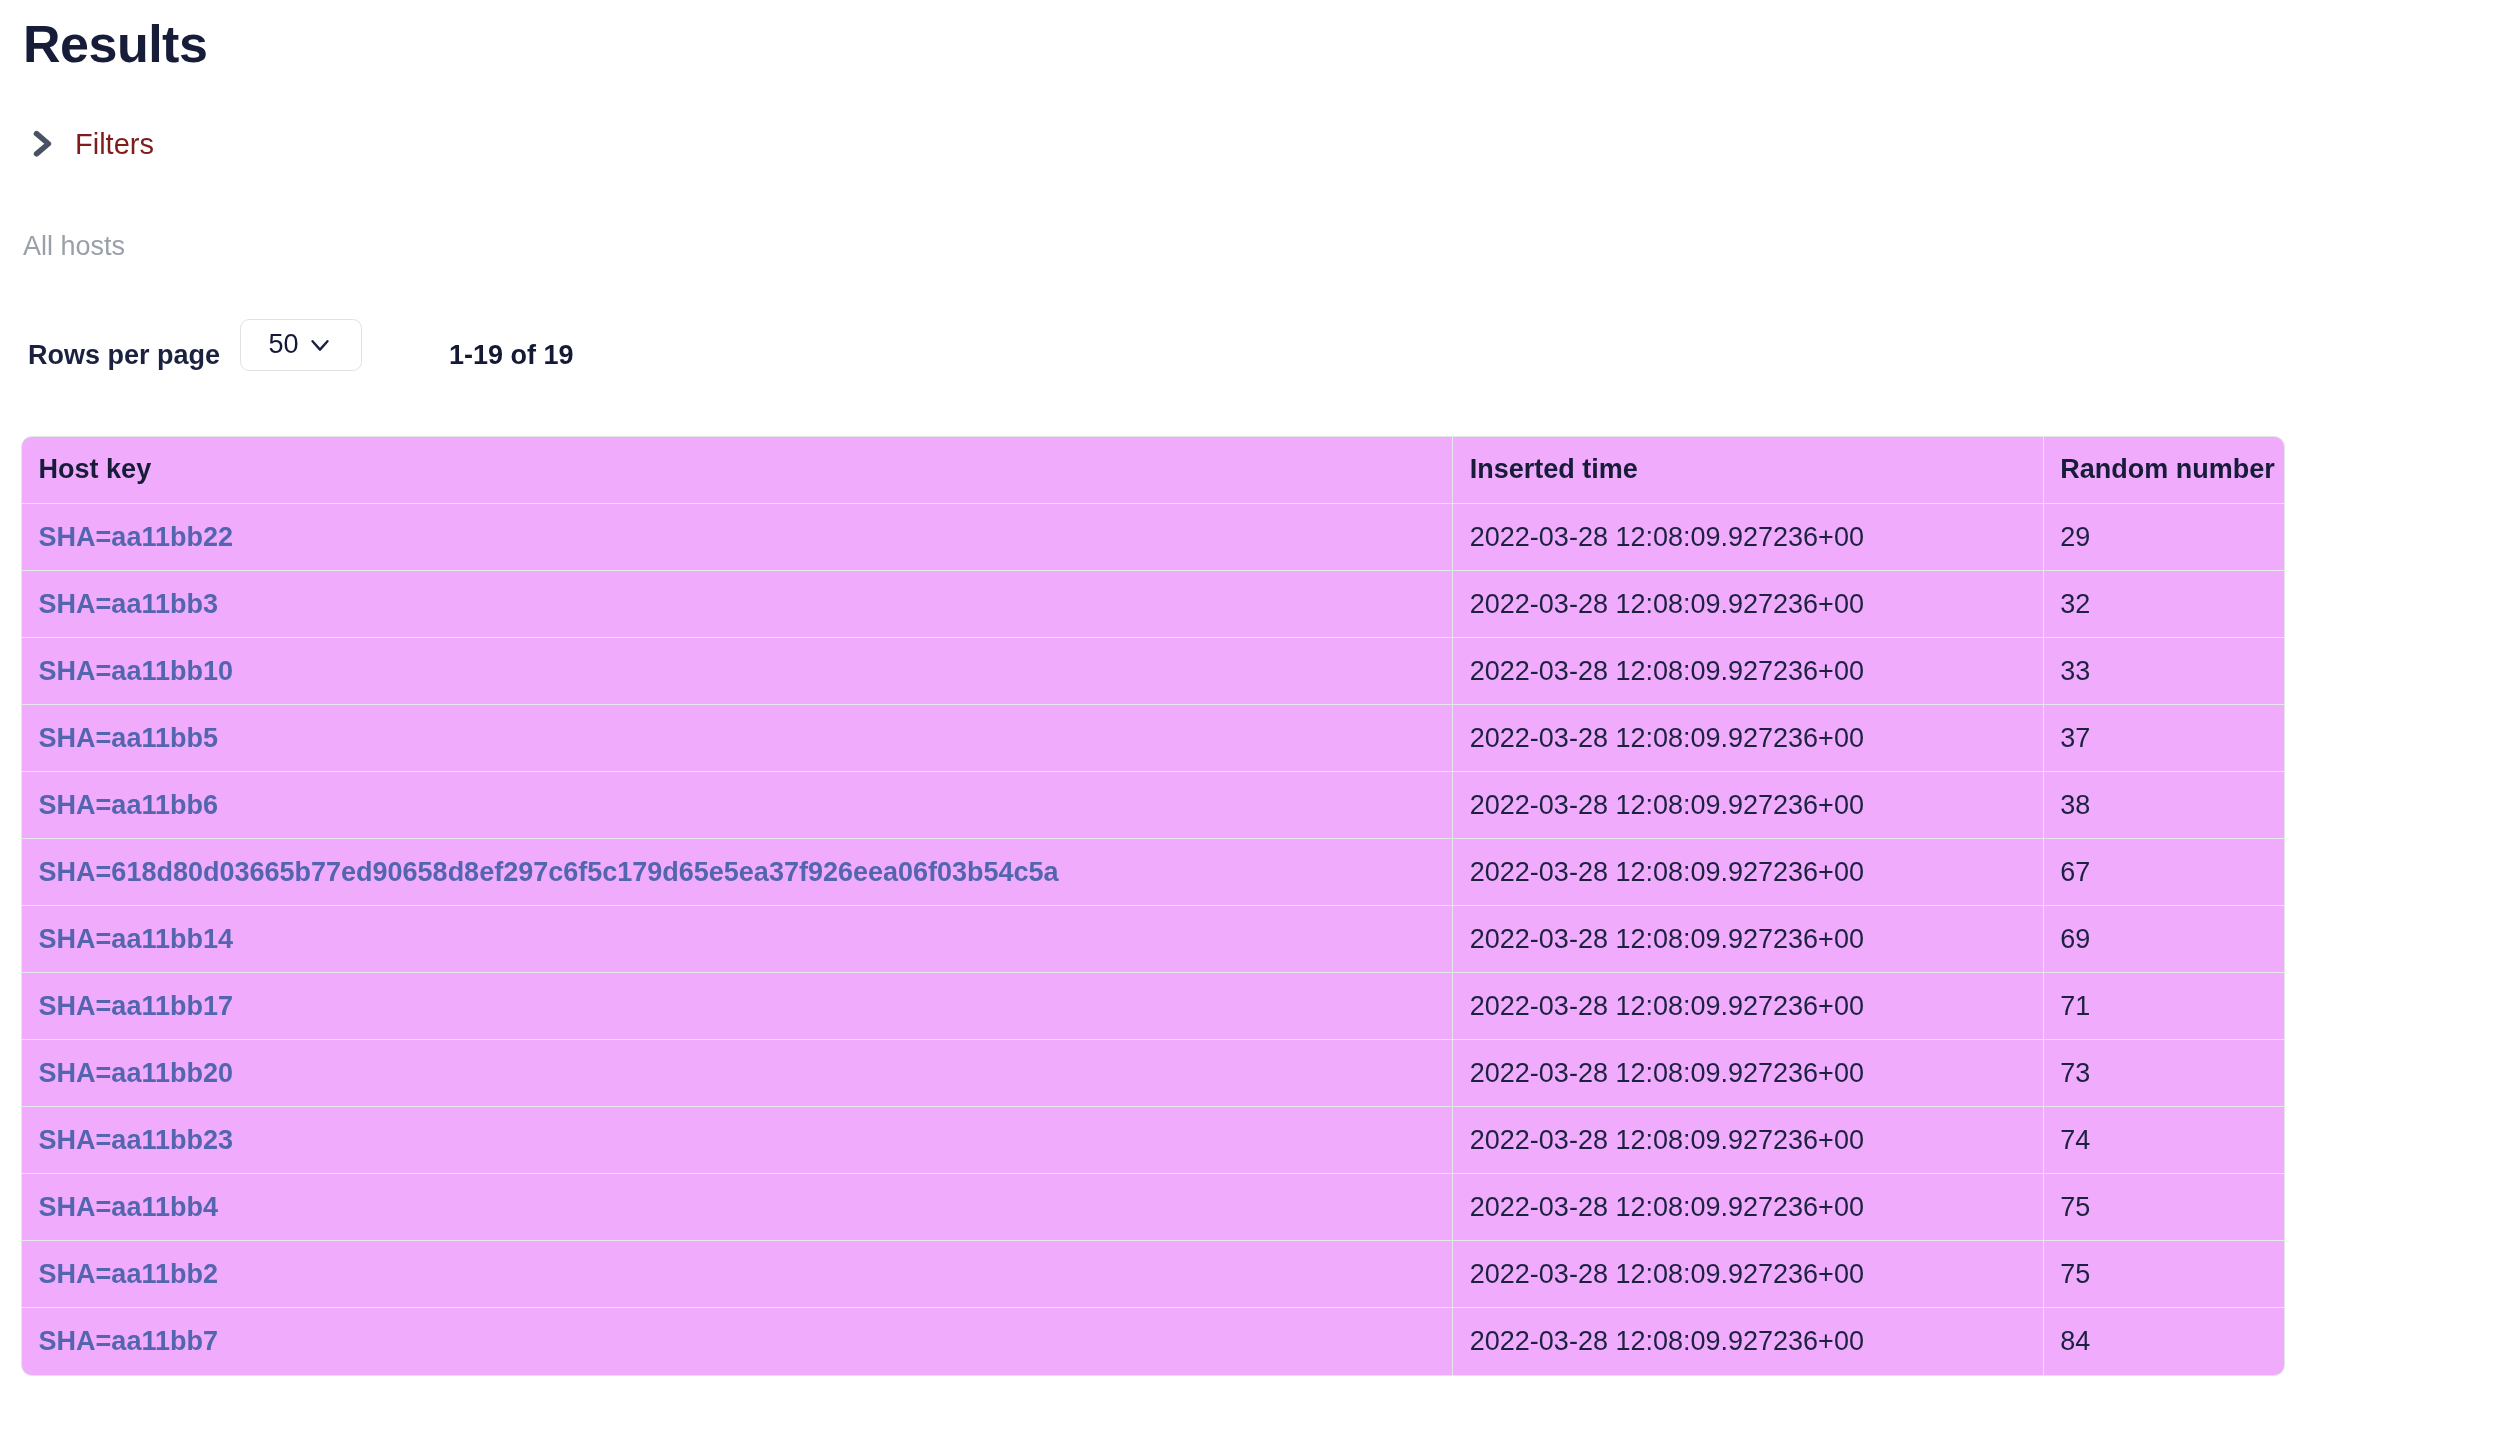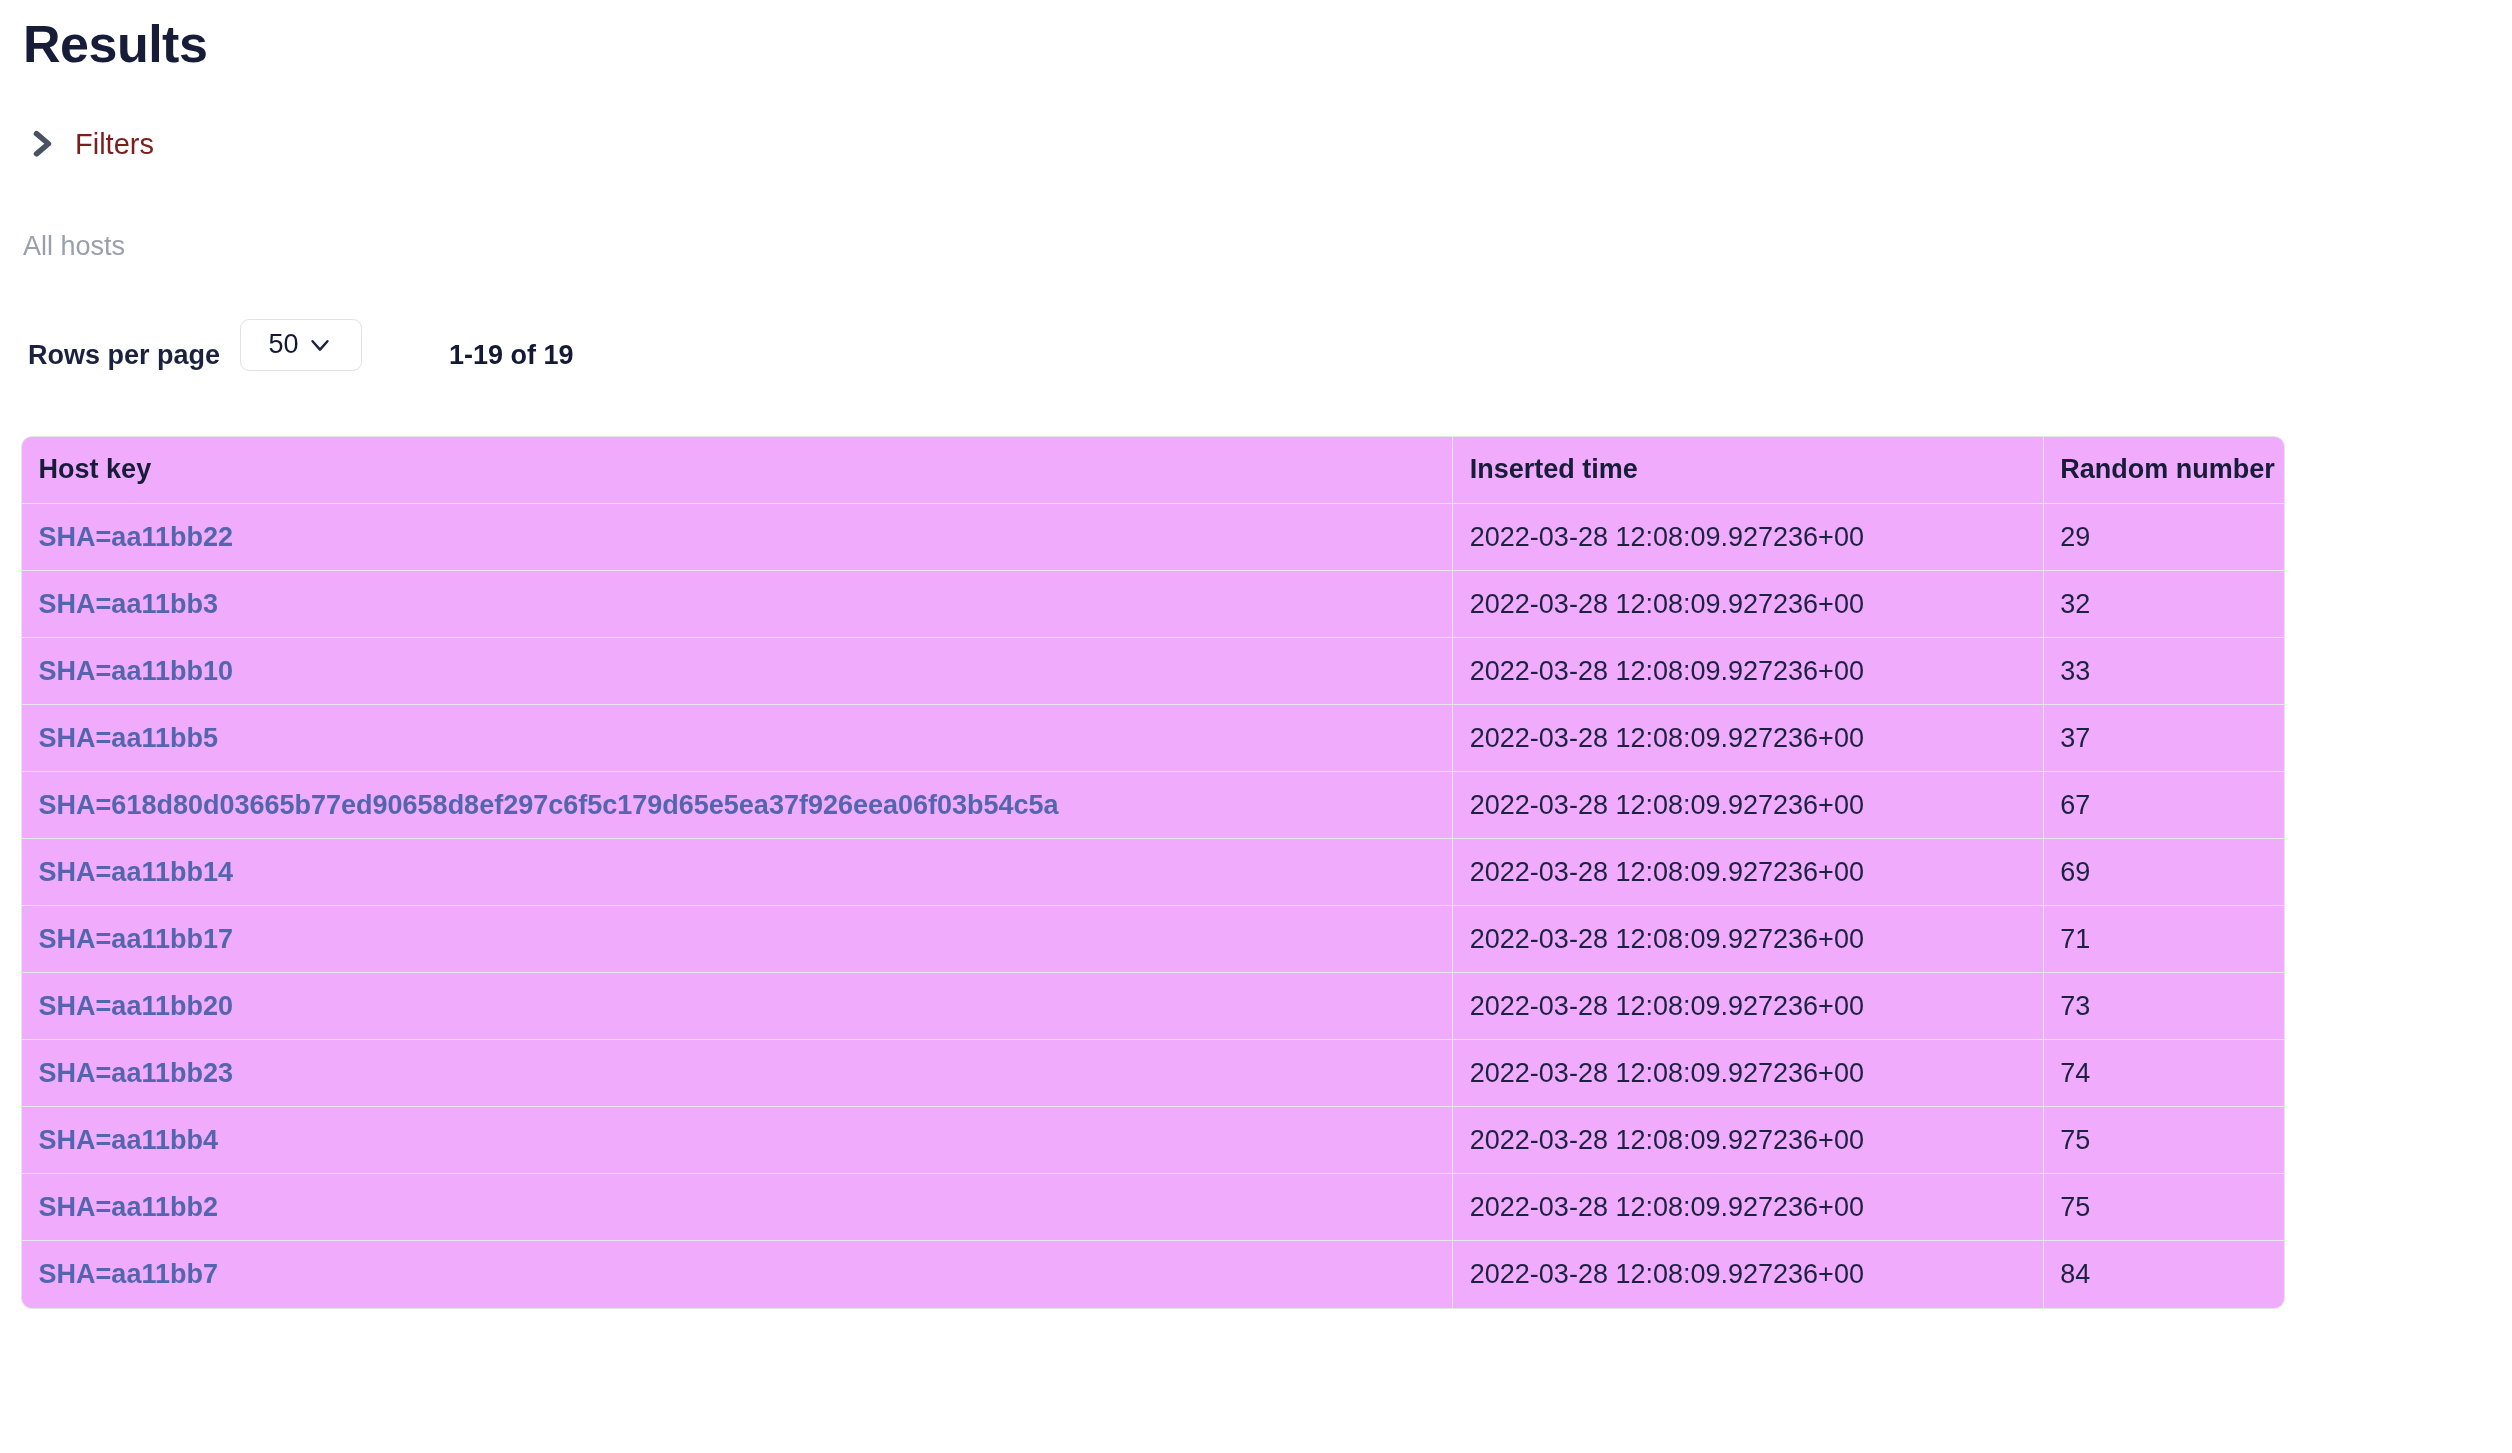--- a/index.html
+++ b/index.html
@@ -183,20 +183,27 @@
   </tr>
 
   <tr>
     <td>
       <a class="host-link" href="#">SHA=aa11bb5</a>
     </td>
     <td class="time-cell">2022-03-28 12:08:09.927236+00</td>
     <td class="num-cell">37</td>
   </tr>
 
+  <tr>
+    <td>
+      <a class="host-link" href="#">SHA=aa11bb6</a>
+    </td>
+    <td class="time-cell">2022-03-28 12:08:09.927236+00</td>
+    <td class="num-cell">38</td>
+  </tr>
 
 
   <tr>
     <td>
       <a class="host-link" href="#">SHA=618d80d03665b77ed90658d8ef297c6f5c179d65e5ea37f926eea06f03b54c5a</a>
     </td>
     <td class="time-cell">2022-03-28 12:08:09.927236+00</td>
     <td class="num-cell">67</td>
   </tr>
 

